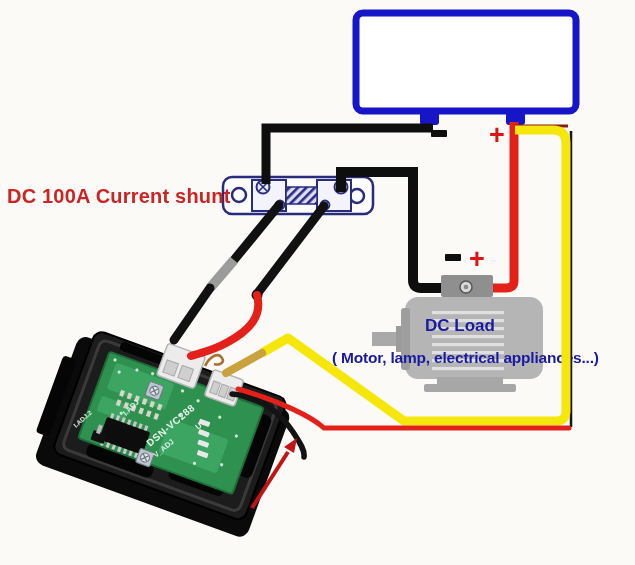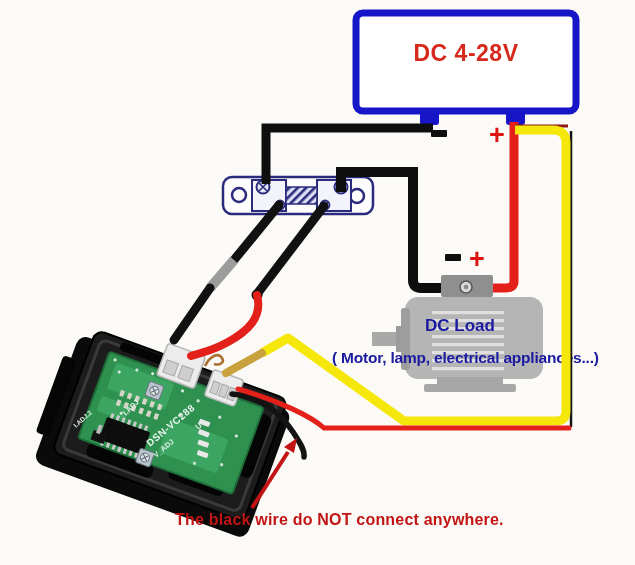--- a/index.html
+++ b/index.html
@@ -178,24 +178,23 @@
       </g>
     </g>
 
     <text x="150" y="447" transform="rotate(-40 150 447)" font-size="10" font-weight="bold" fill="#e8f4ec" letter-spacing="0.5">DSN-VC288</text>
     <text x="126" y="416" transform="rotate(-45 126 416)" font-size="7.5" font-weight="bold" fill="#dff0e6">I.ADJ</text>
     <text x="156" y="458" transform="rotate(-40 156 458)" font-size="7.5" font-weight="bold" fill="#dff0e6">V_ADJ</text>
     <text x="76" y="428" transform="rotate(-42 76 428)" font-size="6.5" font-weight="bold" fill="#d8ecd8">I.ADJ.2</text>
     <text x="198" y="430" transform="rotate(-40 198 430)" font-size="8" font-weight="bold" fill="#dff0e6">U</text>
   </svg>
 
-  <div class="lbl power-title">DC 4-28V</div>
+  <div class="lbl shunt-label">DC 100A Current shunt</div>
   <div class="lbl load-title">DC Load</div>
   <div class="lbl load-subtitle">( Motor, lamp, electrical appliances...)</div>
-  <div class="lbl warning">The black wire do NOT connect anywhere.</div>
 
   <svg class="layer-wires" width="635" height="565" viewBox="0 0 635 565">
 
     <path d="M433 128 L266 128 L266 184" fill="none" stroke="#0e0e0e" stroke-width="9" stroke-linejoin="miter"></path>
 
     <path d="M341 192 L341 172 L413 172 L413 280 Q413 288 421 288 L441 288" fill="none" stroke="#0e0e0e" stroke-width="10" stroke-linejoin="miter"></path>
 
     <path d="M514 122 L514 281 Q514 288 506 288 L493 288" fill="none" stroke="#e32019" stroke-width="9"></path>
 
     <path d="M515 126 L568 126" stroke="#8b1a12" stroke-width="3" fill="none"></path>

